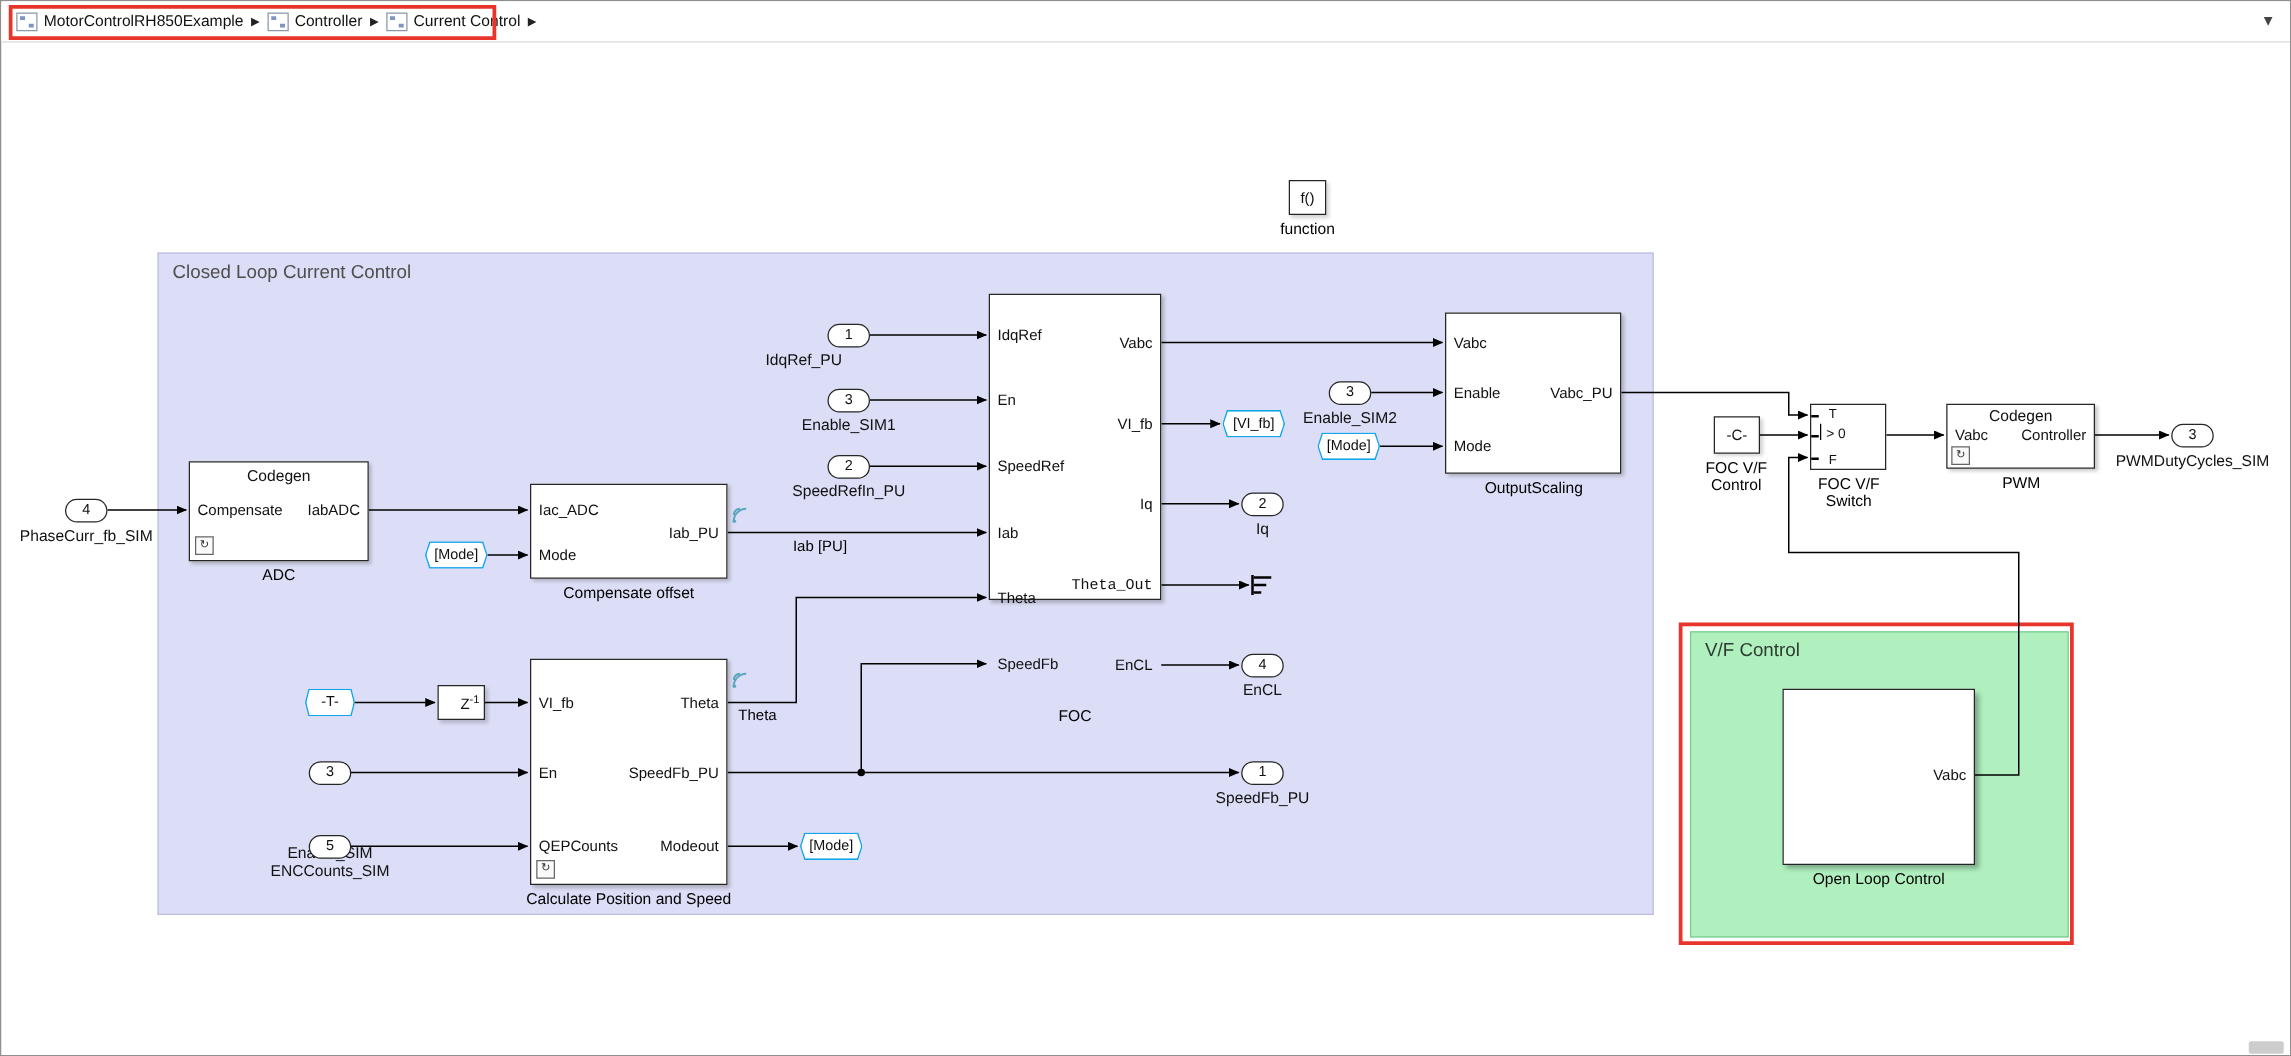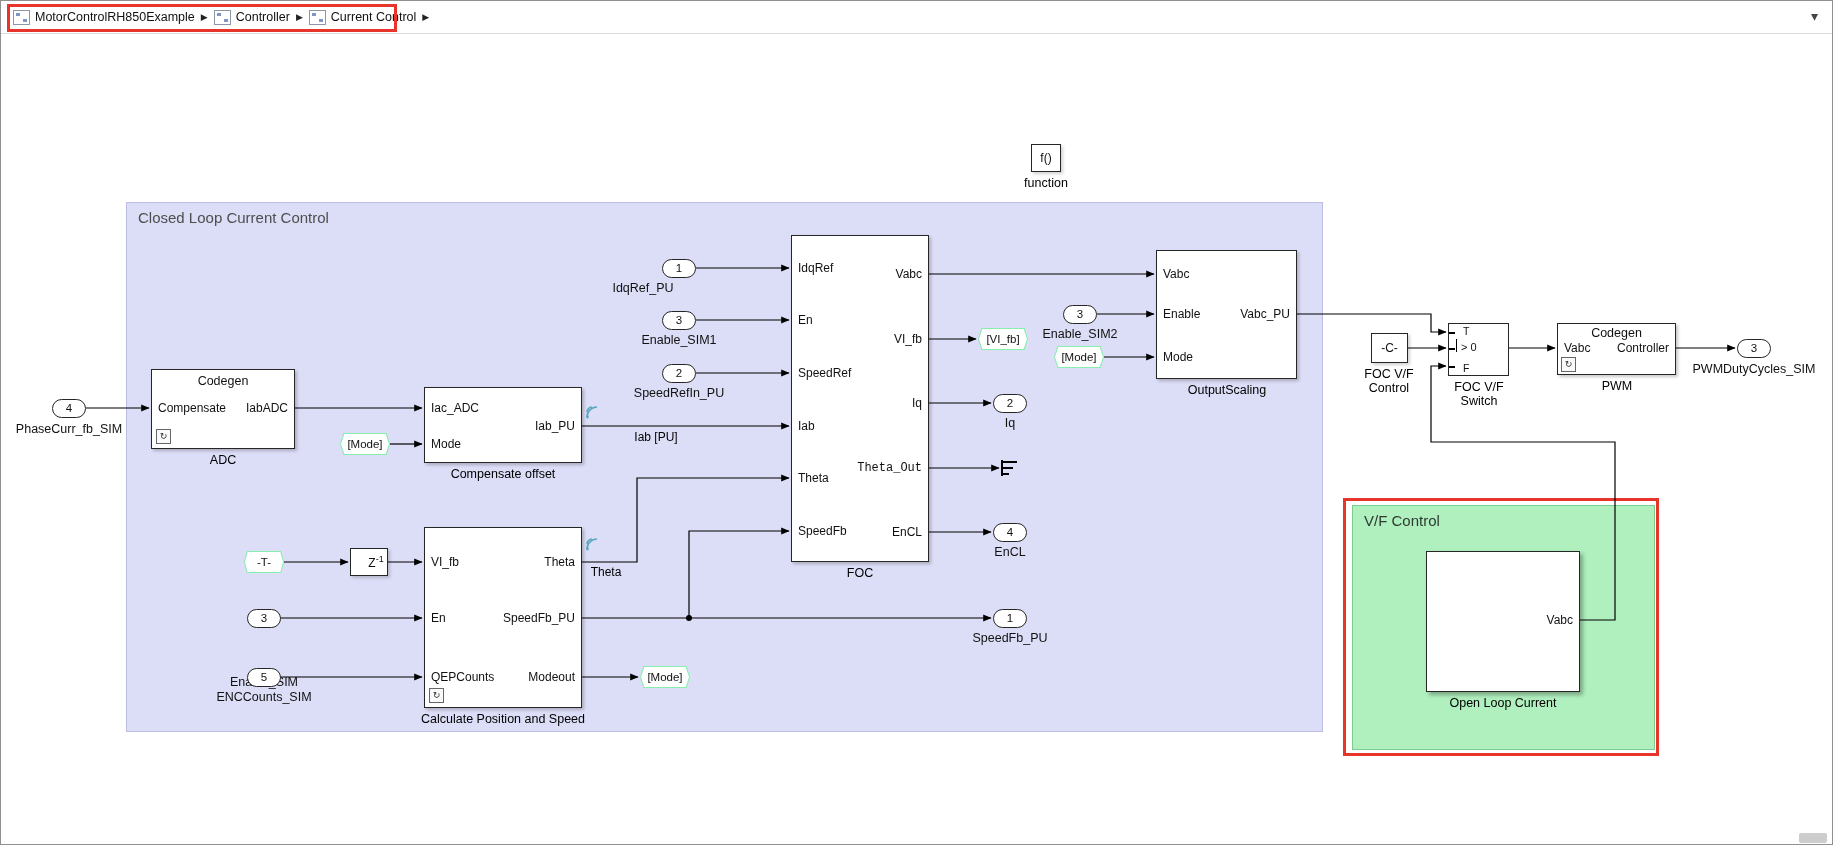--- a/index.html
+++ b/index.html
@@ -31,21 +31,21 @@
   .pr{position:absolute;right:6px;font-size:12px;white-space:nowrap;text-align:right;}
   .blk-label{position:absolute;font-size:12.5px;color:#000;text-align:center;white-space:nowrap;}
   .badge{position:absolute;width:13px;height:13px;border:1px solid #666;background:#fafafa;
          font-size:9px;line-height:12px;text-align:center;color:#333;
          font-family:"DejaVu Sans",sans-serif;}
   
   .oval{position:absolute;width:34px;height:19px;background:#fff;border:1px solid #262626;
         border-radius:10px;font-size:11.5px;text-align:center;line-height:17px;box-sizing:border-box;}
   .plabel{position:absolute;font-size:12.5px;text-align:center;width:180px;white-space:nowrap;}
   
-  .tago{position:absolute;background:#86efac;
+  .tago{position:absolute;background:#0ea5e9;
         clip-path:polygon(7% 0,93% 0,100% 50%,93% 100%,7% 100%,0 50%);}
   .tagi{position:absolute;inset:1px;background:#fff;display:flex;align-items:center;
         justify-content:center;font-size:11.5px;
         clip-path:polygon(7% 0,93% 0,100% 50%,93% 100%,7% 100%,0 50%);}
   .small-blk{position:absolute;background:#fff;border:1px solid #262626;box-sizing:border-box;
              display:flex;align-items:center;justify-content:center;font-size:12px;
              box-shadow:2px 2px 3px rgba(0,0,0,.18);}
   .wire-label{position:absolute;font-size:12px;color:#000;text-align:center;white-space:nowrap;}
   svg.wires{position:absolute;left:0;top:0;pointer-events:none;}
   .term{position:absolute;width:20px;height:16px;}
@@ -148,21 +148,21 @@
     <span class="pl" style="top:27px;">VI_fb</span>
     <span class="pl" style="top:83px;">En</span>
     <span class="pl" style="top:142px;">QEPCounts</span>
     <span class="pr" style="top:27px;">Theta</span>
     <span class="pr" style="top:83px;">SpeedFb_PU</span>
     <span class="pr" style="top:142px;">Modeout</span>
     <span class="badge" style="left:4px;bottom:4px;">↻</span>
   </div>
   <span class="blk-label" style="left:372px;top:711px;width:260px;">Calculate Position and Speed</span>
 
-  <div class="blk" style="left:790px;top:234px;width:138px;height:327px;">
+  <div class="blk" style="left:790px;top:234px;width:138px;height:245px;">
     <span class="pl" style="top:25px;">IdqRef</span>
     <span class="pl" style="top:77px;">En</span>
     <span class="pl" style="top:130px;">SpeedRef</span>
     <span class="pl" style="top:183px;">Iab</span>
     <span class="pl" style="top:235px;">Theta</span>
     <span class="pl" style="top:288px;">SpeedFb</span>
     <span class="pr" style="top:31px;">Vabc</span>
     <span class="pr" style="top:96px;">VI_fb</span>
     <span class="pr" style="top:160px;">Iq</span>
     <span class="pr" style="top:225px;font-family:Liberation Mono, monospace;">Theta_Out</span>
@@ -182,21 +182,21 @@
     <span class="hdr" style="top:2px;">Codegen</span>
     <span class="pl" style="top:17px;">Vabc</span>
     <span class="pr" style="top:17px;">Controller</span>
     <span class="badge" style="left:3px;bottom:2px;">↻</span>
   </div>
   <span class="blk-label" style="left:1516px;top:378px;width:200px;">PWM</span>
 
   <div class="blk" style="left:1425px;top:550px;width:154px;height:141px;box-shadow:3px 3px 4px rgba(0,0,0,.3);">
     <span class="pr" style="top:61px;">Vabc</span>
   </div>
-  <span class="blk-label" style="left:1402px;top:695px;width:200px;">Open Loop Current</span>
+  <span class="blk-label" style="left:1402px;top:695px;width:200px;">Open Loop Control</span>
 
   <div class="small-blk" style="left:1370px;top:332px;width:37px;height:30px;">
     <span>-C-</span>
   </div>
   <span class="blk-label" style="left:1288px;top:366px;width:200px;">FOC V/F</span>
   <span class="blk-label" style="left:1288px;top:380px;width:200px;">Control</span>
 
   <div class="blk" style="left:1447px;top:322px;width:61px;height:53px;box-shadow:none;">
     <i style="position:absolute;left:0;top:8px;width:6px;height:2px;background:#000;"></i>
     <i style="position:absolute;left:0;top:24px;width:6px;height:2px;background:#000;"></i>

